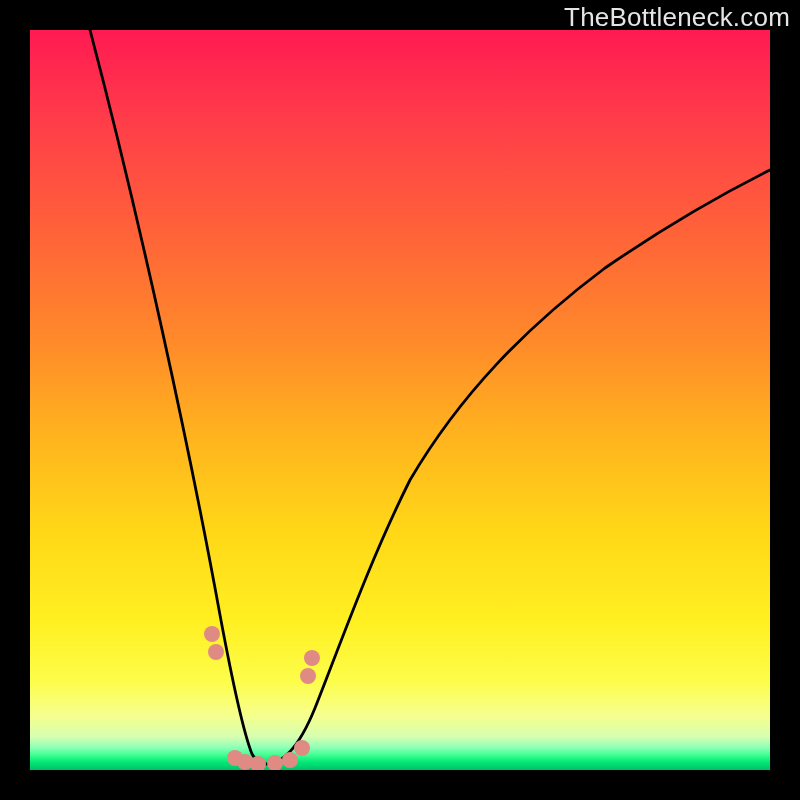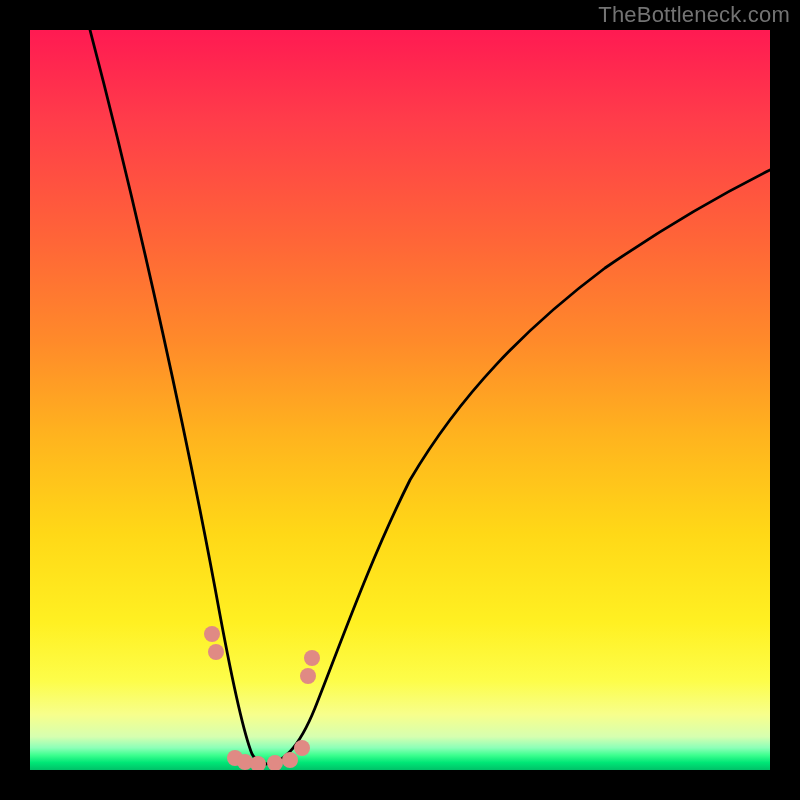--- a/index.html
+++ b/index.html
@@ -56,22 +56,22 @@
     position: absolute;
     left: 0;
     top: 0;
     width: 740px;
     height: 740px;
   }
   .watermark {
     position: absolute;
     top: 2px;
     right: 10px;
-    color: #737373;
-    font-size: 22px;
+    color: #e5e5e5;
+    font-size: 26px;
     font-weight: 500;
     letter-spacing: 0.2px;
     white-space: nowrap;
   }
 </style>
 </head>
 <body>
 
 <div class="frame">
   <div class="plot">

